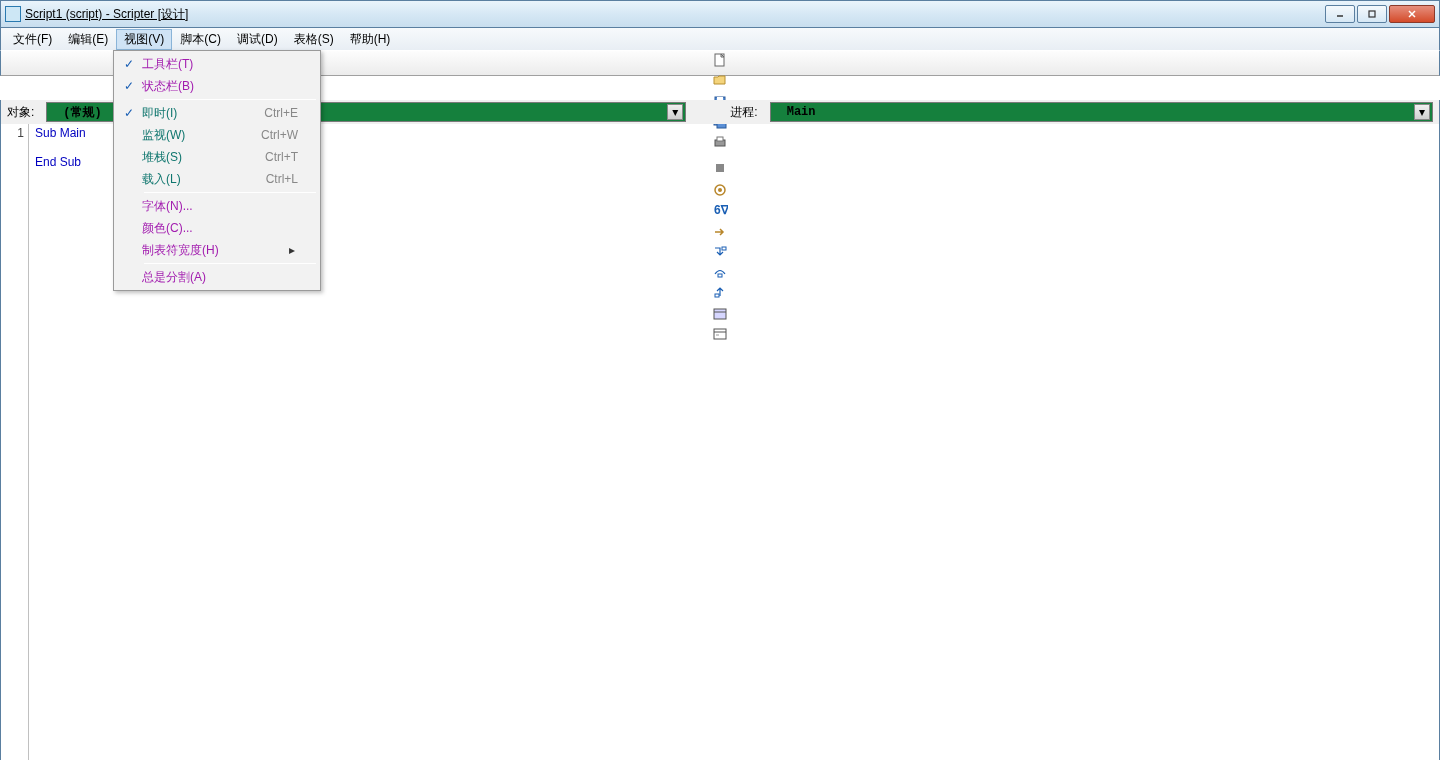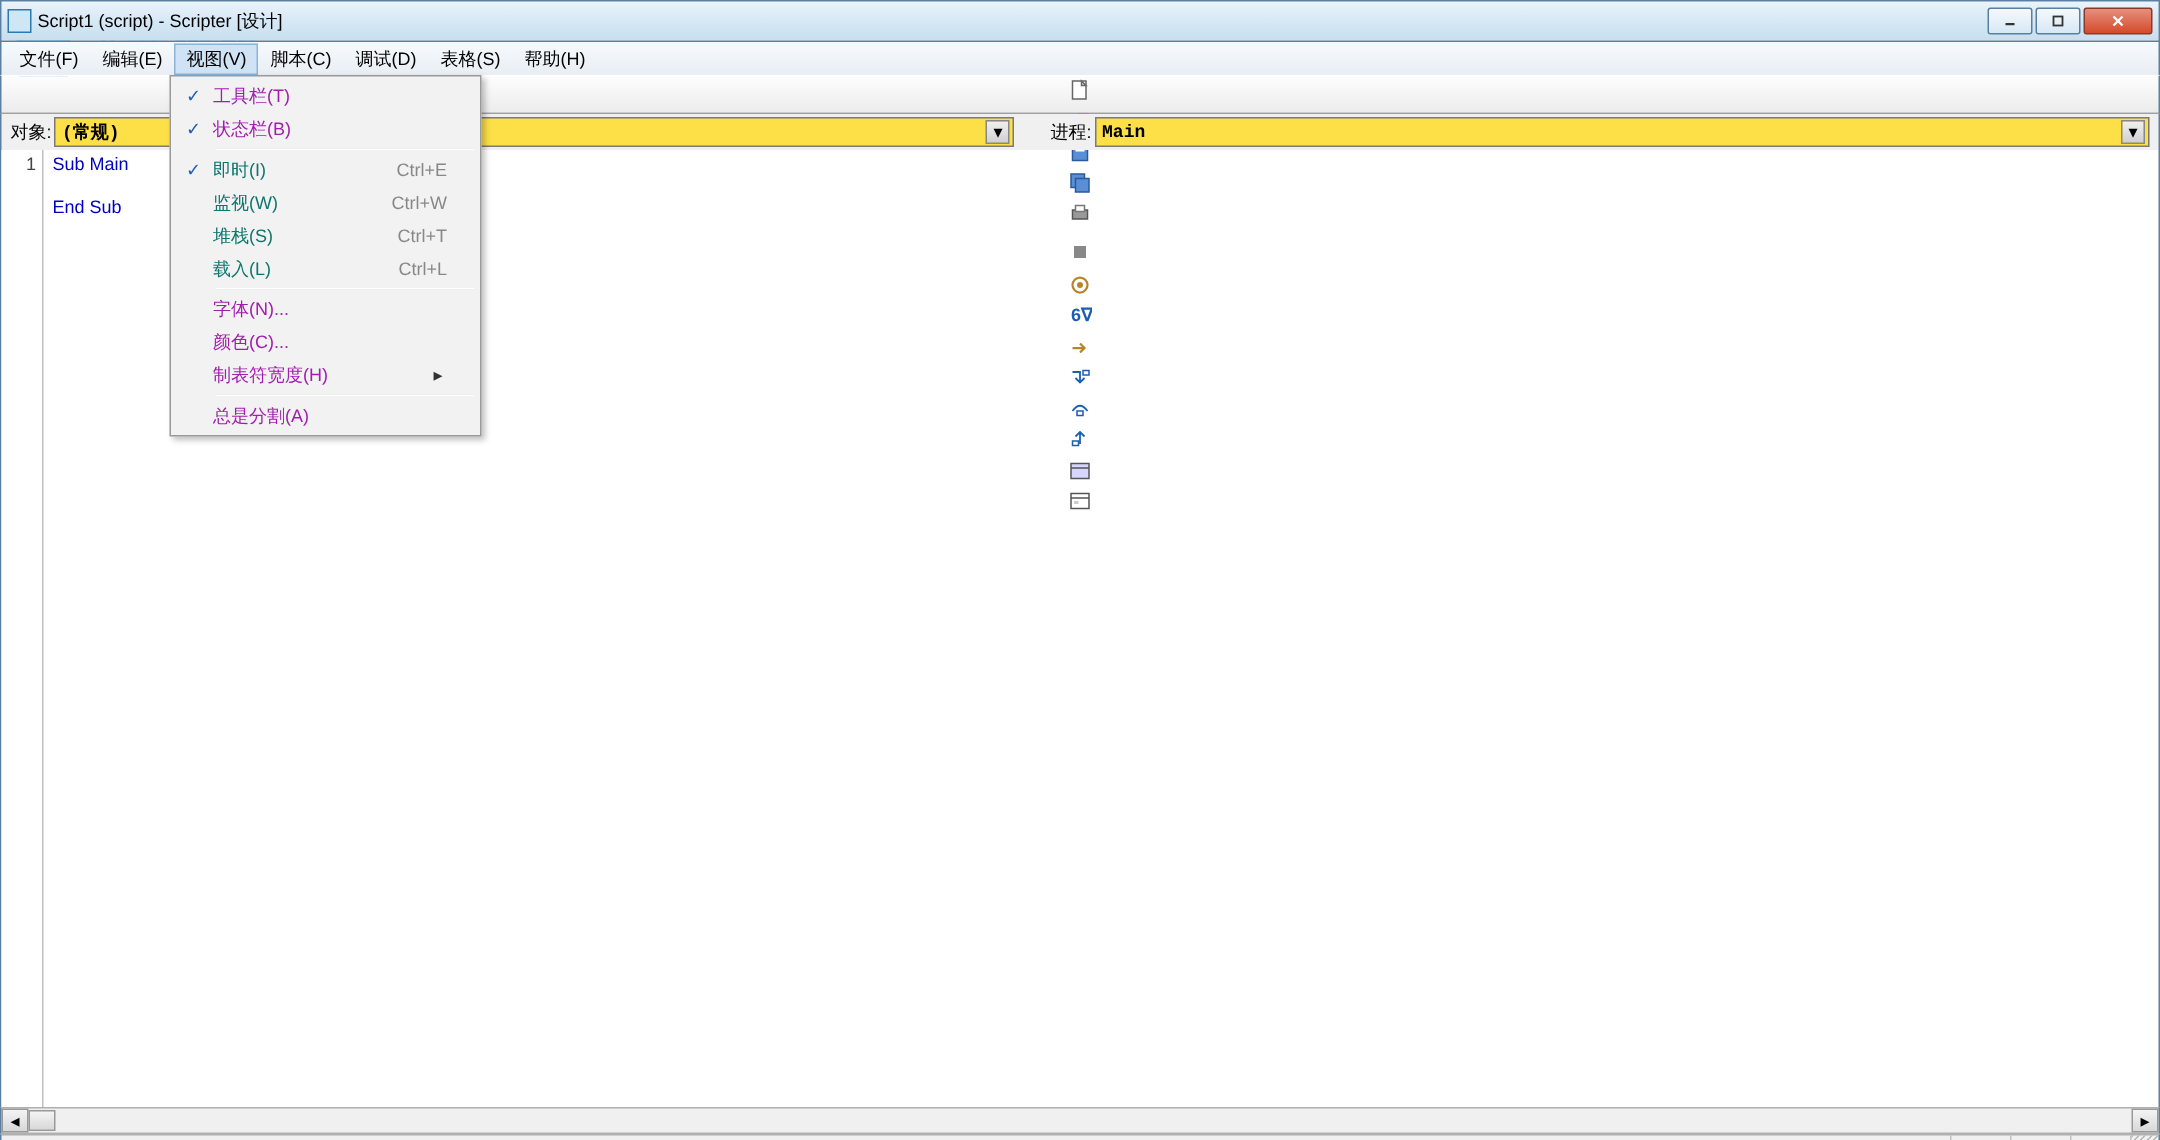--- a/index.html
+++ b/index.html
@@ -7,41 +7,41 @@
 
 
 .watermark { position: absolute; top: 5px; left: 0; width: 200px; height: 75px; pointer-events: none; z-index: 0; opacity: 0.85; }
 .watermark .logo-circle { position: absolute; top: 12px; left: 8px; width: 42px; height: 42px; border-radius: 50%; background: radial-gradient(circle, #3bb0e6 40%, #1a8fd4 70%); opacity: 0.7; }
 .watermark .logo-text { position: absolute; top: 10px; left: 55px; font-size: 28px; font-weight: bold; color: #6fcce8; opacity: 0.6; letter-spacing: 2px; }
 .watermark .logo-url { position: absolute; top: 48px; left: 45px; font-size: 18px; font-weight: bold; color: #8ed9a8; opacity: 0.6; letter-spacing: 1px; }
 
 
 .titlebar { height: 28px; background: linear-gradient(to bottom, #eaf4fb 0%, #d6e8f5 50%, #c8deee 100%); border: 1px solid #5a7fa0; display: flex; align-items: center; padding: 0 4px; position: relative; z-index: 1; }
 .titlebar-icon { width: 16px; height: 16px; margin-right: 4px; border: 1px solid #2a7ab0; background: #cde7f5; }
-.titlebar-text { flex: 1; color: #000; }
+.titlebar-text { flex: 1; color: #000; text-decoration: underline; }
 .winbtns { display: flex; gap: 2px; }
 .winbtn { width: 30px; height: 18px; border: 1px solid #5a7fa0; border-radius: 2px; background: linear-gradient(to bottom, #f5f9fc, #d6e8f5); display: flex; align-items: center; justify-content: center; cursor: pointer; }
 .winbtn.close { width: 46px; background: linear-gradient(to bottom, #e68f7e, #d44b2a); border-color: #8a3a2a; }
 .winbtn svg { width: 10px; height: 10px; }
 
 
 .menubar { height: 22px; background: linear-gradient(to bottom, #f7fafc, #e8eef4); border-left: 1px solid #5a7fa0; border-right: 1px solid #5a7fa0; display: flex; align-items: center; padding: 0 4px; position: relative; z-index: 2; }
 .menuitem { padding: 2px 8px; cursor: pointer; color: #000; }
 .menuitem.active { background: #cfe3f5; border: 1px solid #8ab4d8; padding: 1px 7px; }
 
 
 .toolbar { height: 26px; background: linear-gradient(to bottom, #fdfdfd, #ececec); border: 1px solid #a0a0a0; border-top: 1px solid #fff; border-left: 1px solid #5a7fa0; border-right: 1px solid #5a7fa0; display: flex; align-items: center; padding: 0 4px; gap: 2px; position: relative; z-index: 1; flex-direction: column; }
 .tbtn { width: 22px; height: 22px; display: flex; align-items: center; justify-content: center; cursor: pointer; border: 1px solid transparent; }
 .tsep { width: 1px; height: 20px; background: #b0b0b0; margin: 0 3px; border-right: 1px solid #fff; }
 .tbtn svg { width: 16px; height: 16px; }
 
 
-.objectbar { height: 24px; background: #f0f0f0; border-left: 1px solid #5a7fa0; border-right: 1px solid #5a7fa0; display: flex; align-items: center; padding: 2px 6px; gap: 2px; position: relative; z-index: 1; }
+.objectbar { height: 24px; background: #f0f0f0; border-left: 1px solid #5a7fa0; border-right: 1px solid #5a7fa0; display: flex; align-items: center; padding: 2px 6px; gap: 12px; position: relative; z-index: 1; margin-top: 24px; }
 .objectbar label { color: #000; }
-.combo { height: 20px; border: 1px solid #7a7a7a; background: #fde047; display: flex; align-items: center; padding: 0 2px 0 4px; }
+.combo { height: 20px; border: 1px solid #7a7a7a; background: #15803d; display: flex; align-items: center; padding: 0 2px 0 16px; }
 .combo-text { flex: 1; font-family: "Courier New", monospace; }
 .combo-btn { width: 16px; height: 16px; background: linear-gradient(to bottom, #f0f0f0, #d0d0d0); border: 1px solid #888; display: flex; align-items: center; justify-content: center; }
 
 
 .codearea { position: relative; height: 638px; border-left: 1px solid #5a7fa0; border-right: 1px solid #5a7fa0; background: #fff; display: flex; }
 .gutter { width: 28px; border-right: 1px solid #c0c0c0; background: #fff; padding-top: 2px; text-align: right; padding-right: 4px; font-family: "Courier New", monospace; color: #444; }
 .code { flex: 1; padding: 2px 6px; font-family: "Courier New", monospace; color: #000; white-space: pre; }
 .code .kw { color: #0000c0; }
 
 

